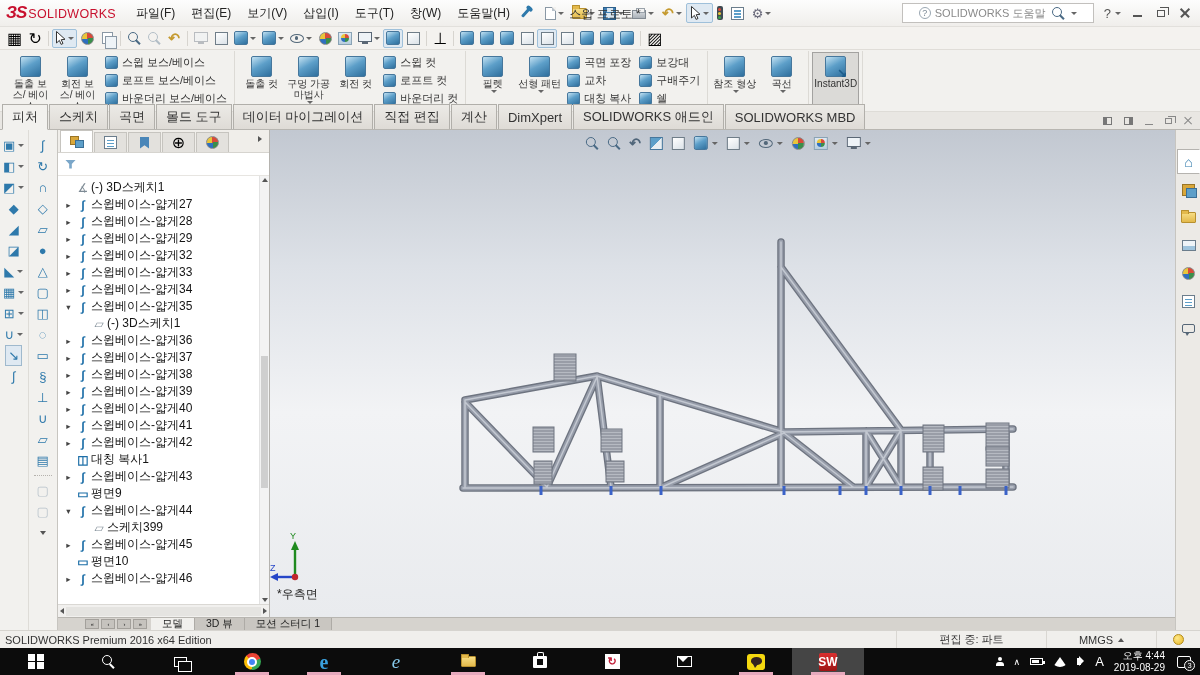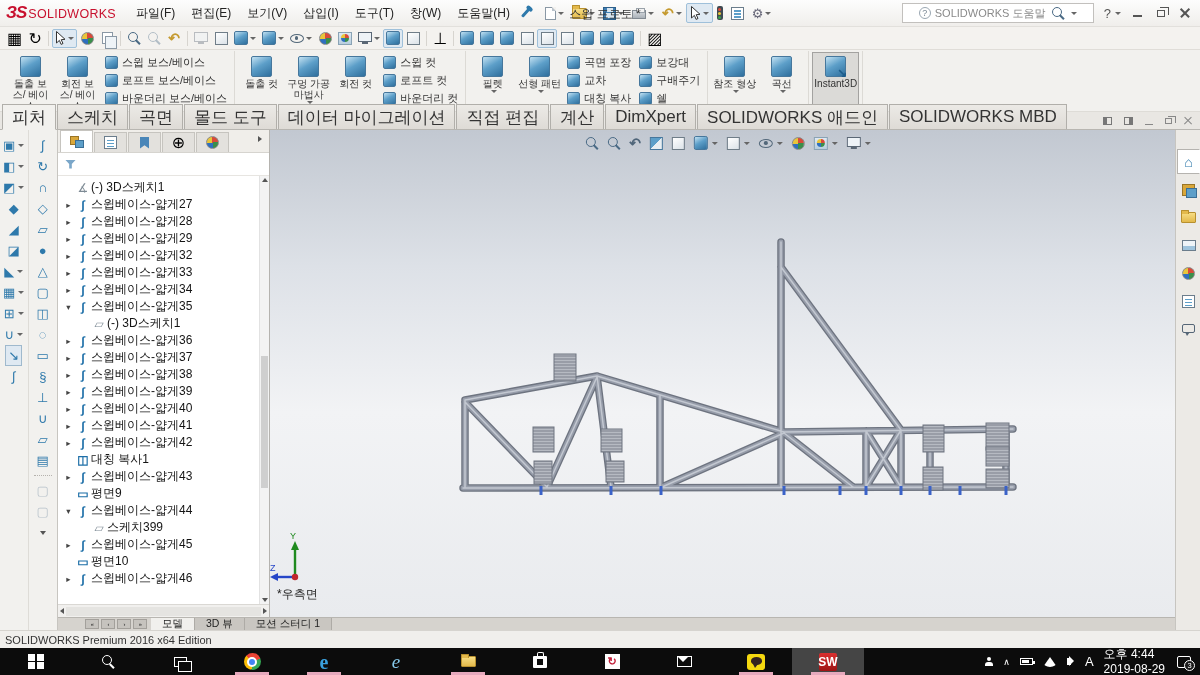--- a/index.html
+++ b/index.html
@@ -48,21 +48,21 @@
 
 .ribbon{height:62px;background:#f2f1ee;display:flex;align-items:stretch;padding:1px 2px 1px 4px;border-bottom:1px solid #dedcd7}
 .rgroup{display:flex;align-items:stretch;padding:1px 3px;border-right:1px solid #dcdad5}
 .rlarge{width:47px;display:flex;flex-direction:column;align-items:center;gap:1px;padding:3px 1px 1px;font-size:10px;color:#333;text-align:center;line-height:1.12;border:1px solid transparent}
 .rlarge.active{background:#dbdad7;border-color:#a3a2a0}
 .rstack{display:flex;flex-direction:column;justify-content:space-around;padding:2px 4px}
 .rsitem{display:flex;align-items:center;gap:4px;font-size:11px;color:#333;height:17px;white-space:nowrap}
 
 
 .tabrow{height:18px;background:#e9e7e3;display:flex;align-items:flex-end;padding:0 0 0 2px;border-bottom:1px solid #b8b6b1;position:relative}
-.rtab{font-size:17px;color:#333;padding:12px 9px;border:1px solid #b1afaa;border-bottom:none;background:linear-gradient(#eceae6,#dedbd6);margin-right:1px;height:17px;display:flex;align-items:center;white-space:nowrap}
+.rtab{font-size:13px;color:#333;padding:12px 9px;border:1px solid #b1afaa;border-bottom:none;background:linear-gradient(#eceae6,#dedbd6);margin-right:1px;height:17px;display:flex;align-items:center;white-space:nowrap}
 .rtab.active{background:#f2f1ee;height:18px;margin-bottom:-1px;border-bottom:1px solid #f2f1ee}
 .tab-right{margin-left:auto;display:flex;gap:12px;align-items:center;padding:0 8px 4px 0}
 .dc-pane{width:9px;height:8px;border:1.3px solid #777;position:relative}
 .dc-pane::before{content:"";position:absolute;left:0;top:0;bottom:0;width:3px;background:#777}
 .dc-pane.r::before{left:auto;right:0}
 .dc-min{width:8px;height:7px;border-bottom:1.8px solid #888}
 .dc-rest{width:7px;height:6px;border:1.2px solid #888;position:relative}
 .dc-rest::before{content:"";position:absolute;left:2px;top:-3px;width:7px;height:6px;border:1.2px solid #888;border-bottom:none;border-left:none}
 .dc-close{position:relative;width:8px;height:8px}
 .dc-close::before,.dc-close::after{content:"";position:absolute;left:-1px;top:3px;width:10px;height:1.4px;background:#888}
@@ -160,21 +160,21 @@
 .tr-person::before{content:"";position:absolute;left:2px;top:0;width:4px;height:4px;border-radius:50%;background:#fff}
 .tr-person::after{content:"";position:absolute;left:0;bottom:0;width:8px;height:4px;border-radius:3px 3px 0 0;background:#fff}
 .tr-chev{font-size:9px;color:#fff}
 .tr-bat{width:13px;height:7px;border:1px solid #fff;position:relative}
 .tr-bat::after{content:"";position:absolute;right:-3px;top:1.5px;width:2px;height:3px;background:#fff}
 .tr-bat::before{content:"";position:absolute;top:1px;bottom:1px;left:1px;right:3px;background:#fff}
 .tr-wifi{width:0;height:0;border-left:7px solid transparent;border-right:7px solid transparent;border-bottom:10px solid #fff;border-radius:50%}
 .tr-spk{width:4px;height:7px;background:#fff;position:relative;margin-right:4px}
 .tr-spk::before{content:"";position:absolute;left:2px;top:-2px;border-top:5.5px solid transparent;border-bottom:5.5px solid transparent;border-left:5px solid #fff}
 .tr-ime{font-size:13px}
-.tr-clock{font-size:12px;text-align:left;line-height:1.2}
+.tr-clock{font-size:10px;text-align:right;line-height:1.2}
 .tr-note{width:14px;height:12px;border:1.5px solid #fff;border-radius:2px;position:relative;margin-left:2px}
 .tr-badge{position:absolute;right:-5px;bottom:-4px;width:11px;height:11px;border-radius:50%;background:#1a1a1a;border:1px solid #fff;font-size:7.5px;display:flex;align-items:center;justify-content:center}
 
 
 .ic-cube{width:14px;height:14px;background:linear-gradient(150deg,#c4e2f2 0%,#5d9fc9 45%,#2f6f9d 100%);border:1px solid #46779c;border-radius:2px;display:inline-block;flex:none}
 .ic-cube.lg{width:21px;height:21px}
 .ic-cube.sm{width:13px;height:13px}
 .ic-cubew{width:13px;height:13px;border:1.5px solid #6f7d88;background:linear-gradient(150deg,#fff,#dbe2e8);display:inline-block;flex:none}
 .ic-i3d{position:relative}
 .ic-i3d::after{content:"↘";position:absolute;right:-2px;bottom:-4px;color:#1d5d8c;font-size:12px;font-weight:bold}
@@ -930,20 +930,32 @@
         <span class="ic-list"></span>
       </div>
       <div class="tp-btn">
         <span class="ic-chat"></span>
       </div>
     </div>
 </div>
 
 <div class="statusbar">
   <span class="sb-left">SOLIDWORKS Premium 2016 x64 Edition</span>
+  <div class="sb-right">
+    <div class="sb-cell" style="width:150px">
+      <span>편집 중: 파트</span>
+    </div>
+    <div class="sb-cell" style="width:110px">
+      <span>MMGS</span>
+      <i class="tri-u"></i>
+    </div>
+    <div class="sb-cell" style="width:44px">
+      <span class="sb-dot"></span>
+    </div>
+  </div>
 </div>
 
 <div class="taskbar">
   <div id="tbapps" style="display:flex">
       <div class="tb-btn">
         <span class="ai-win">
           <i></i>
           <i></i>
           <i></i>
           <i></i>

